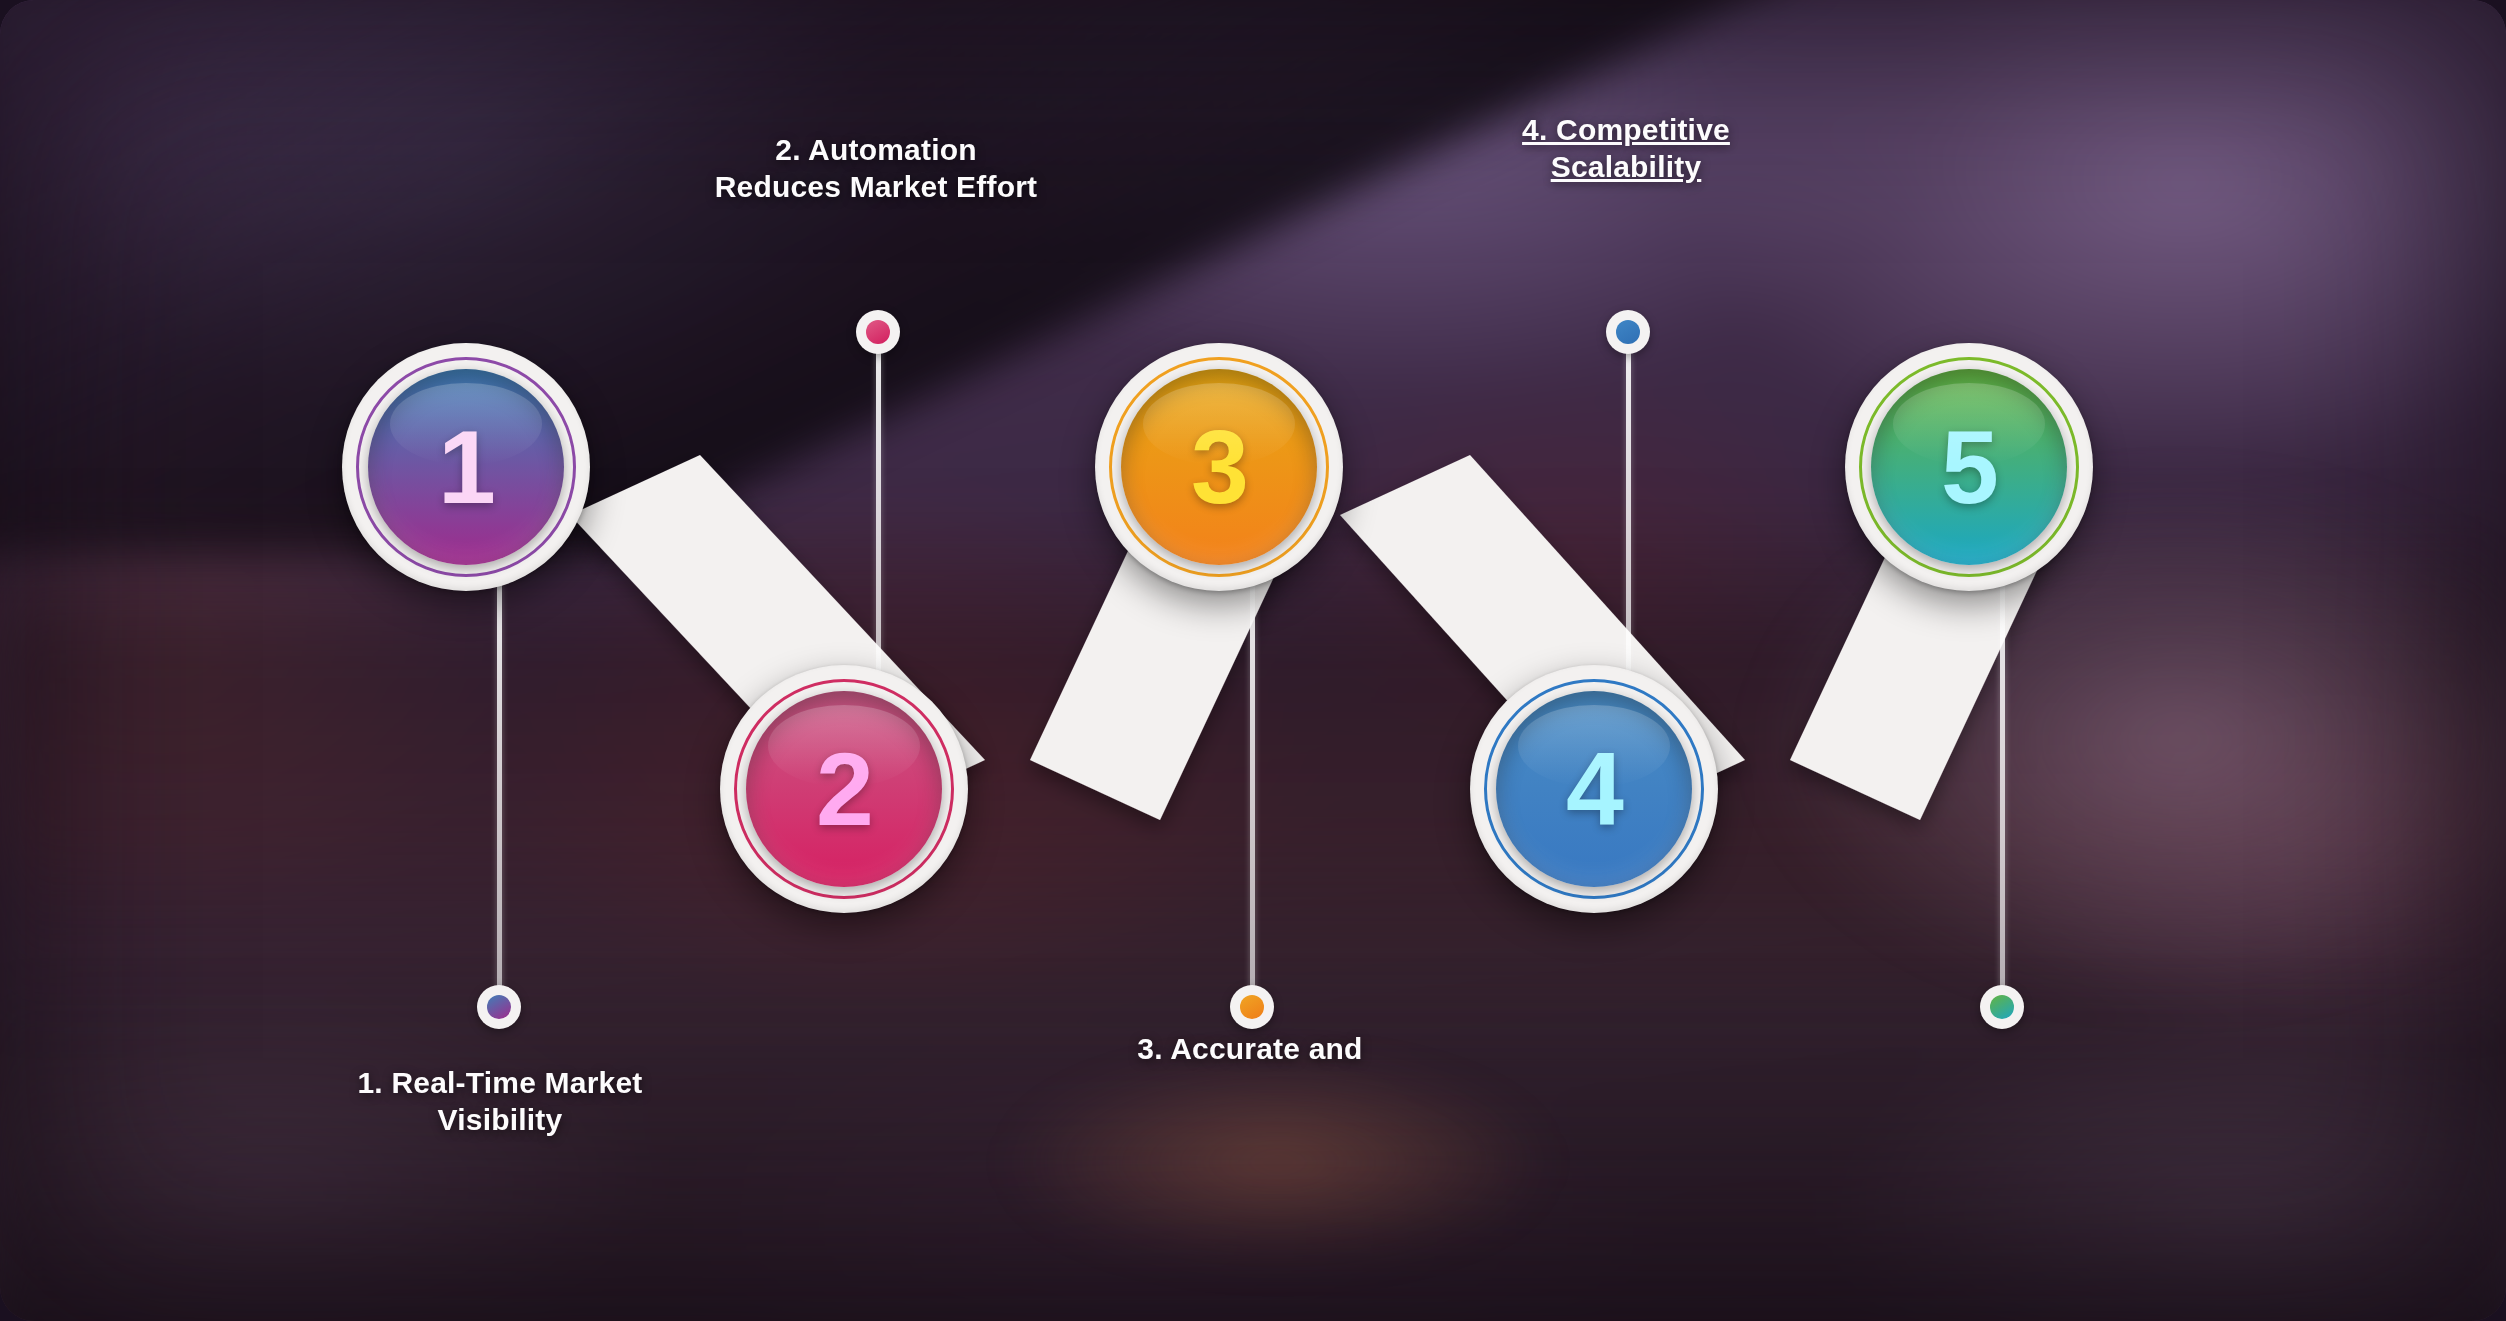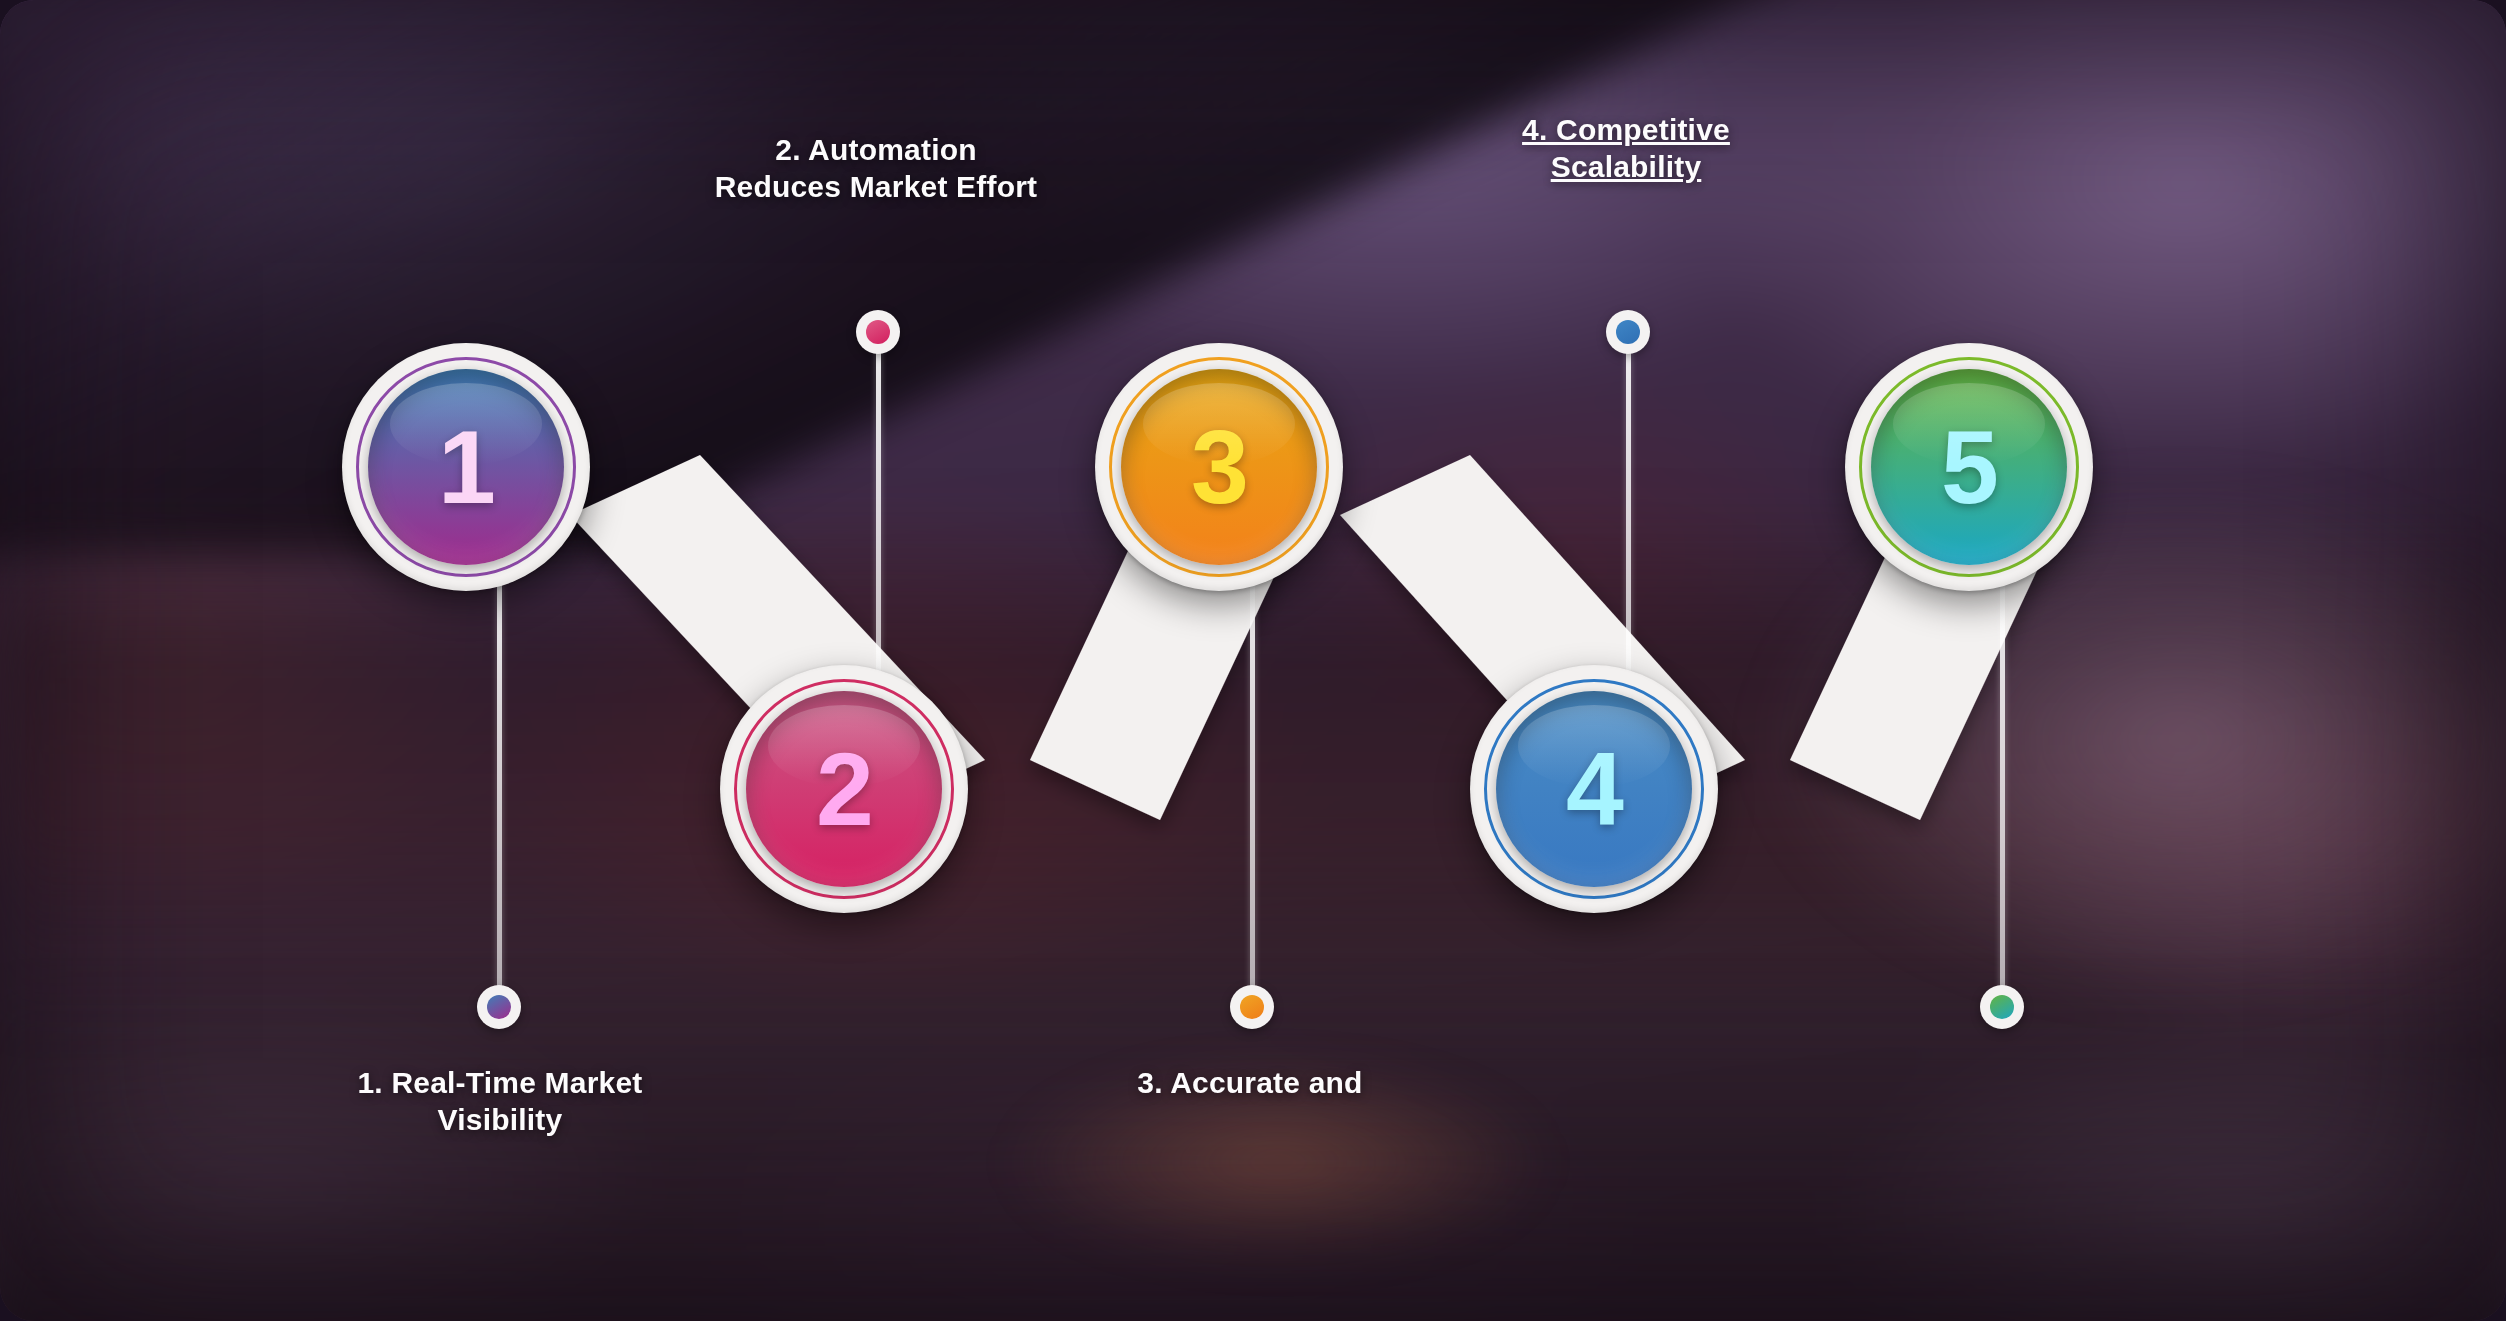--- a/index.html
+++ b/index.html
@@ -165,21 +165,21 @@
   <div class="label" style="left:190px;top:1065px;width:620px;">
     <div>1. Real-Time Market</div>
     <div>Visibility</div>
   </div>
 
   <div class="label" style="left:566px;top:132px;width:620px;">
     <div>2. Automation</div>
     <div>Reduces Market Effort</div>
   </div>
 
-  <div class="label" style="left:940px;top:1065px;width:620px;">
+  <div class="label" style="left:940px;top:1031px;width:620px;">
     <div>3. Accurate and</div>
   </div>
 
   <div class="label" style="left:1356px;top:112px;width:540px;text-decoration:underline;">
     <div>4. Competitive</div>
     <div>Scalability</div>
   </div>
 
 
 </div>

